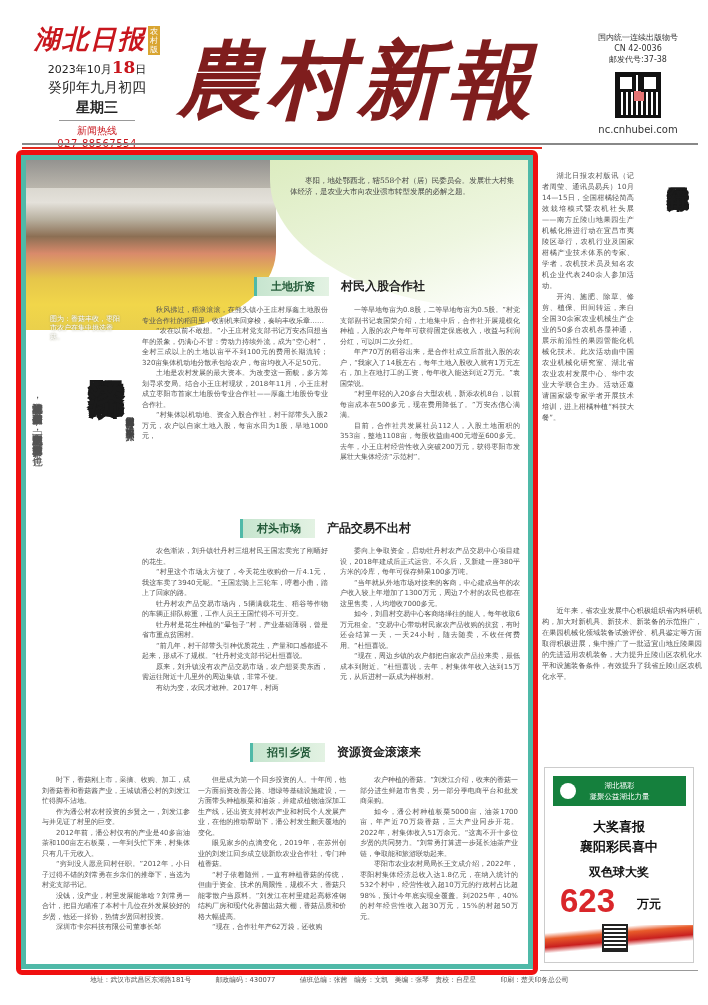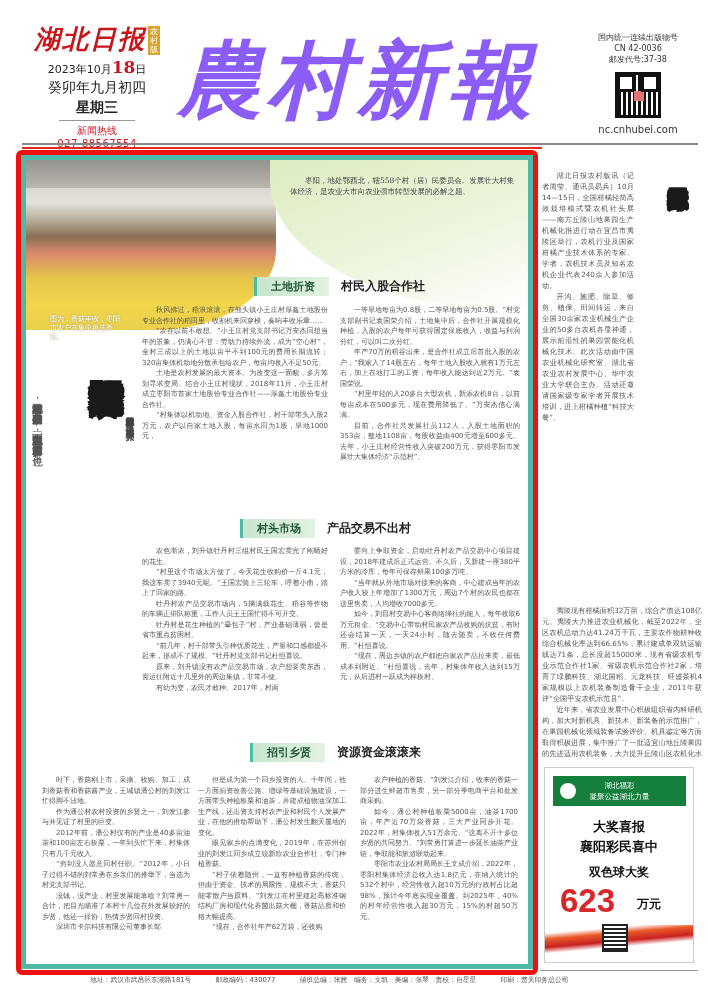--- a/index.html
+++ b/index.html
@@ -10,21 +10,21 @@
 .mast-left{left:22px;top:22px;width:150px;text-align:center;}
 .brand-title{font-family:"DejaVu Serif",serif;font-size:26px;color:#c8161d;font-style:italic;letter-spacing:2px;display:inline-block;font-weight:bold;}
 .brand-badge{display:inline-block;background:#d9a531;color:#fff;font-size:8px;width:12px;line-height:9px;padding:1px 0;vertical-align:top;margin-left:2px;margin-top:4px;}
 .date{font-size:11px;color:#222;}
 .date b{font-size:17px;color:#c8161d;font-family:"DejaVu Serif",serif;}
 .lunar{font-size:14px;color:#222;margin-top:2px;}
 .weekday{font-size:14px;font-weight:bold;margin-top:2px;padding-bottom:3px;border-bottom:1px solid #999;width:76px;margin-left:auto;margin-right:auto;}
 .hotline-label{font-size:10px;color:#c8161d;margin-top:3px;}
 .hotline{font-size:10px;color:#c8161d;letter-spacing:0.5px;}
 
-.main-title{left:178px;top:30px;width:380px;height:100px;font-family:"DejaVu Serif",serif;font-size:84px;color:#8b5cf6;font-weight:bold;font-style:italic;letter-spacing:6px;line-height:100px;}
+.main-title{left:178px;top:30px;width:380px;height:100px;font-family:"DejaVu Serif",serif;font-size:84px;color:#7f1d1d;font-weight:bold;font-style:italic;letter-spacing:6px;line-height:100px;}
 
 .mast-right{left:578px;top:32px;width:120px;text-align:center;font-size:8px;color:#333;line-height:11px;}
 .qr{width:46px;height:46px;margin:7px auto 6px;background:
  repeating-linear-gradient(90deg,#111 0 3px,#fff 3px 5px),#111;position:relative;border:3px solid #111;}
 .qr::before,.qr::after{content:"";position:absolute;width:12px;height:12px;border:3px solid #111;background:#fff;}
 .qr::before{left:-1px;top:-1px;}
 .qr::after{right:-1px;top:-1px;}
 .qr .qr-dot{position:absolute;left:16px;top:16px;width:10px;height:10px;background:#e57373;}
 .site{font-size:10px;color:#333;}
 
@@ -179,21 +179,20 @@
   <p>如今，潘公村种植板栗5000亩，油茶1700亩，年产近70万袋香菇，三大产业同步开花。2022年，村集体收入51万余元。“这离不开十多位乡贤的共同努力。”刘常勇打算进一步延长油茶产业链，争取能和旅游联动起来。</p>
   <p>枣阳市农业农村局局长王文成介绍，2022年，枣阳村集体经济总收入达1.8亿元，在纳入统计的532个村中，经营性收入超10万元的行政村占比超98%，预计今年底实现全覆盖。到2025年，40%的村年经营性收入超30万元，15%的村超50万元。</p>
 </div>
 
 <div class="abs side-text" style="height:430px;overflow:hidden;">
   <p>湖北日报农村版讯（记者周莹、通讯员易兵）10月14—15日，全国柑橘轻简高效栽培模式暨农机社头展——南方丘陵山地果园生产机械化推进行动在宜昌市夷陵区举行，农机行业及国家柑橘产业技术体系的专家、学者，农机技术员及知名农机企业代表240余人参加活动。</p>
   <p>开沟、施肥、除草、修剪、植保、田间转运，来自全国30余家农业机械生产企业的50多台农机各显神通，展示前沿性的果园管能化机械化技术。此次活动由中国农业机械化研究室、湖北省农业农村发展中心、华中农业大学联合主办。活动还邀请国家级专家学者开展技术培训，进上柑橘种植“科技大餐”。</p>
 </div>
 <div class="abs side-head">南方丘陵山地果园生产机械化推进行动在夷陵举行</div>
 <div class="abs side-text2" style="height:155px;overflow:hidden;">
-  <p>夷陵现有柑橘面积32万亩，综合产值达108亿元。夷陵大力推进农业机械化，截至2022年，全区农机总动力达41.24万千瓦，主要农作物耕种收综合机械化率达到66.65%，累计建成单双轨运输线达71条，总长度超15000米，现有省级农机专业示范合作社1家、省级农机示范合作社2家，培育了绿鹏科技、湖北国稻、元龙科技、旺盛茶机4家规模以上农机装备制造骨干企业，2011年获评“全国平安农机示范县”。</p>
   <p>近年来，省农业发展中心积极组织省内科研机构，加大对新机具、新技术、新装备的示范推广，在果园机械化领域装备试验评价、机具鉴定等方面取得积极进展，集中推广了一批适宜山地丘陵果园的先进适用农机装备，大力提升丘陵山区农机化水平和设施装备条件，有效提升了我省丘陵山区农机化水平。</p>
 </div>
 
 <div class="abs ad"></div>
 <div class="abs ad-banner">
   <div>湖北福彩</div>
   <div>凝聚公益湖北力量</div>
 </div>
 <div class="abs ad-logo"></div>
 <div class="abs ad-l1">大奖喜报</div>

